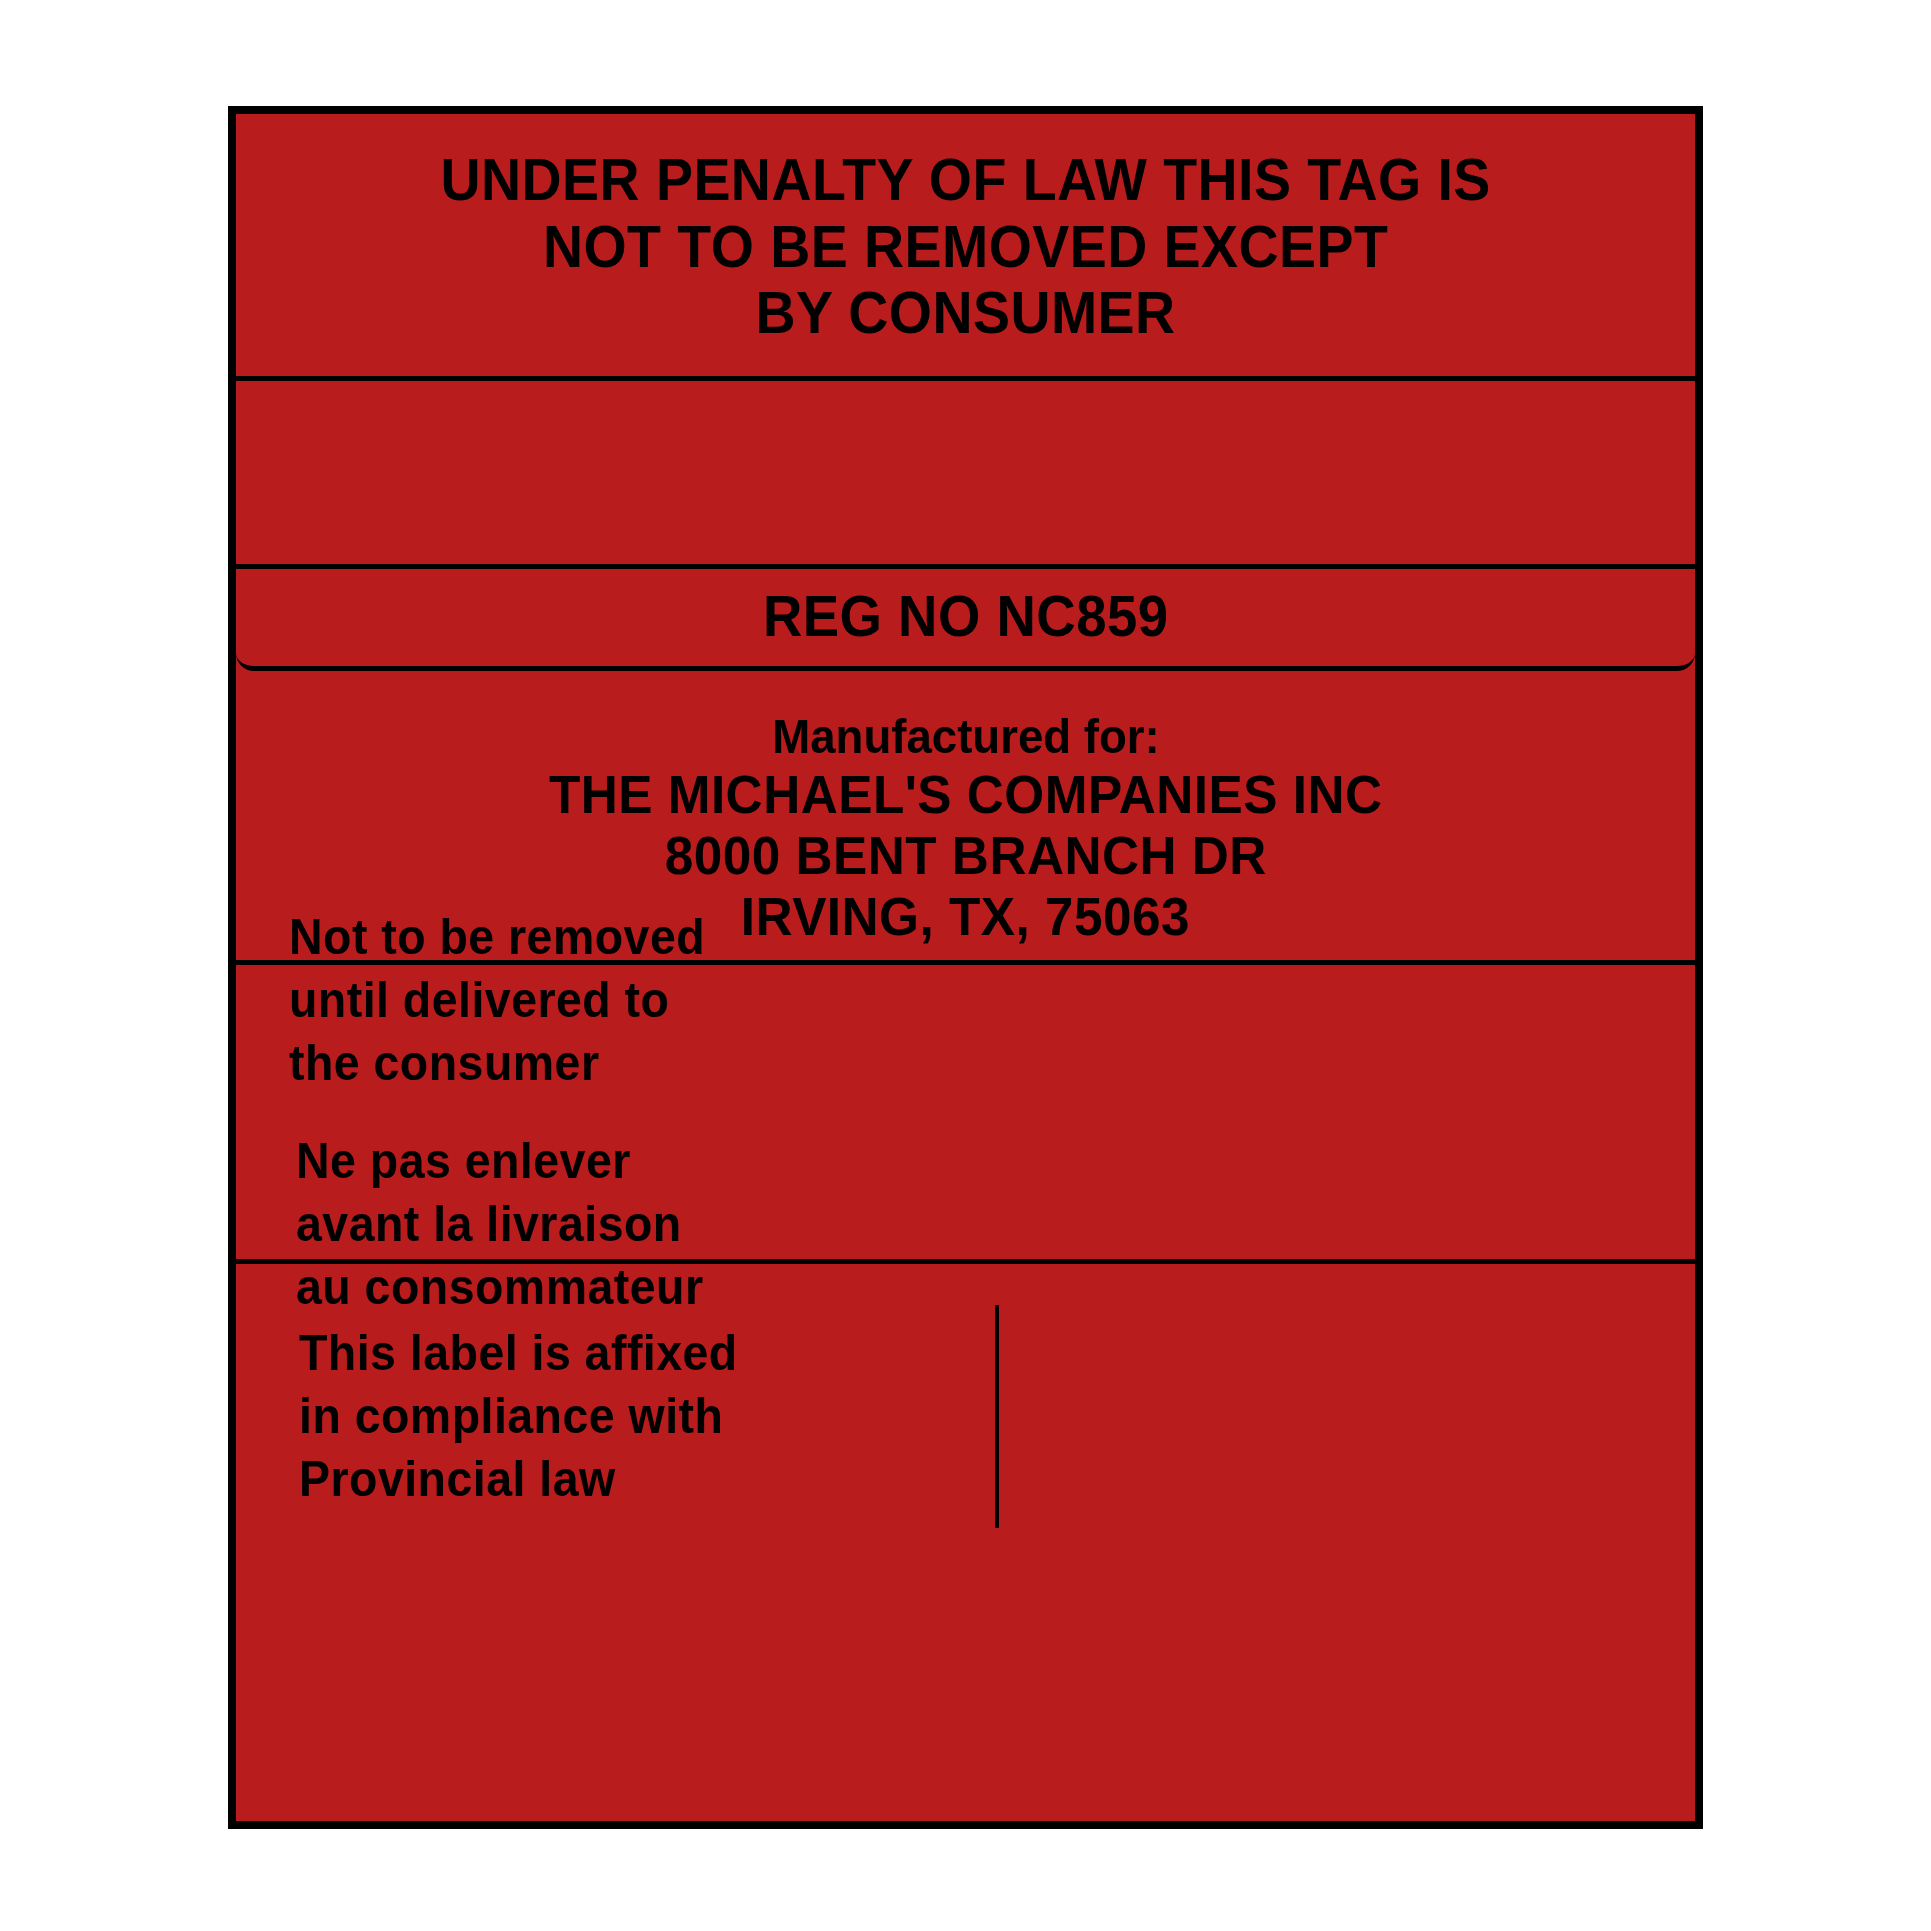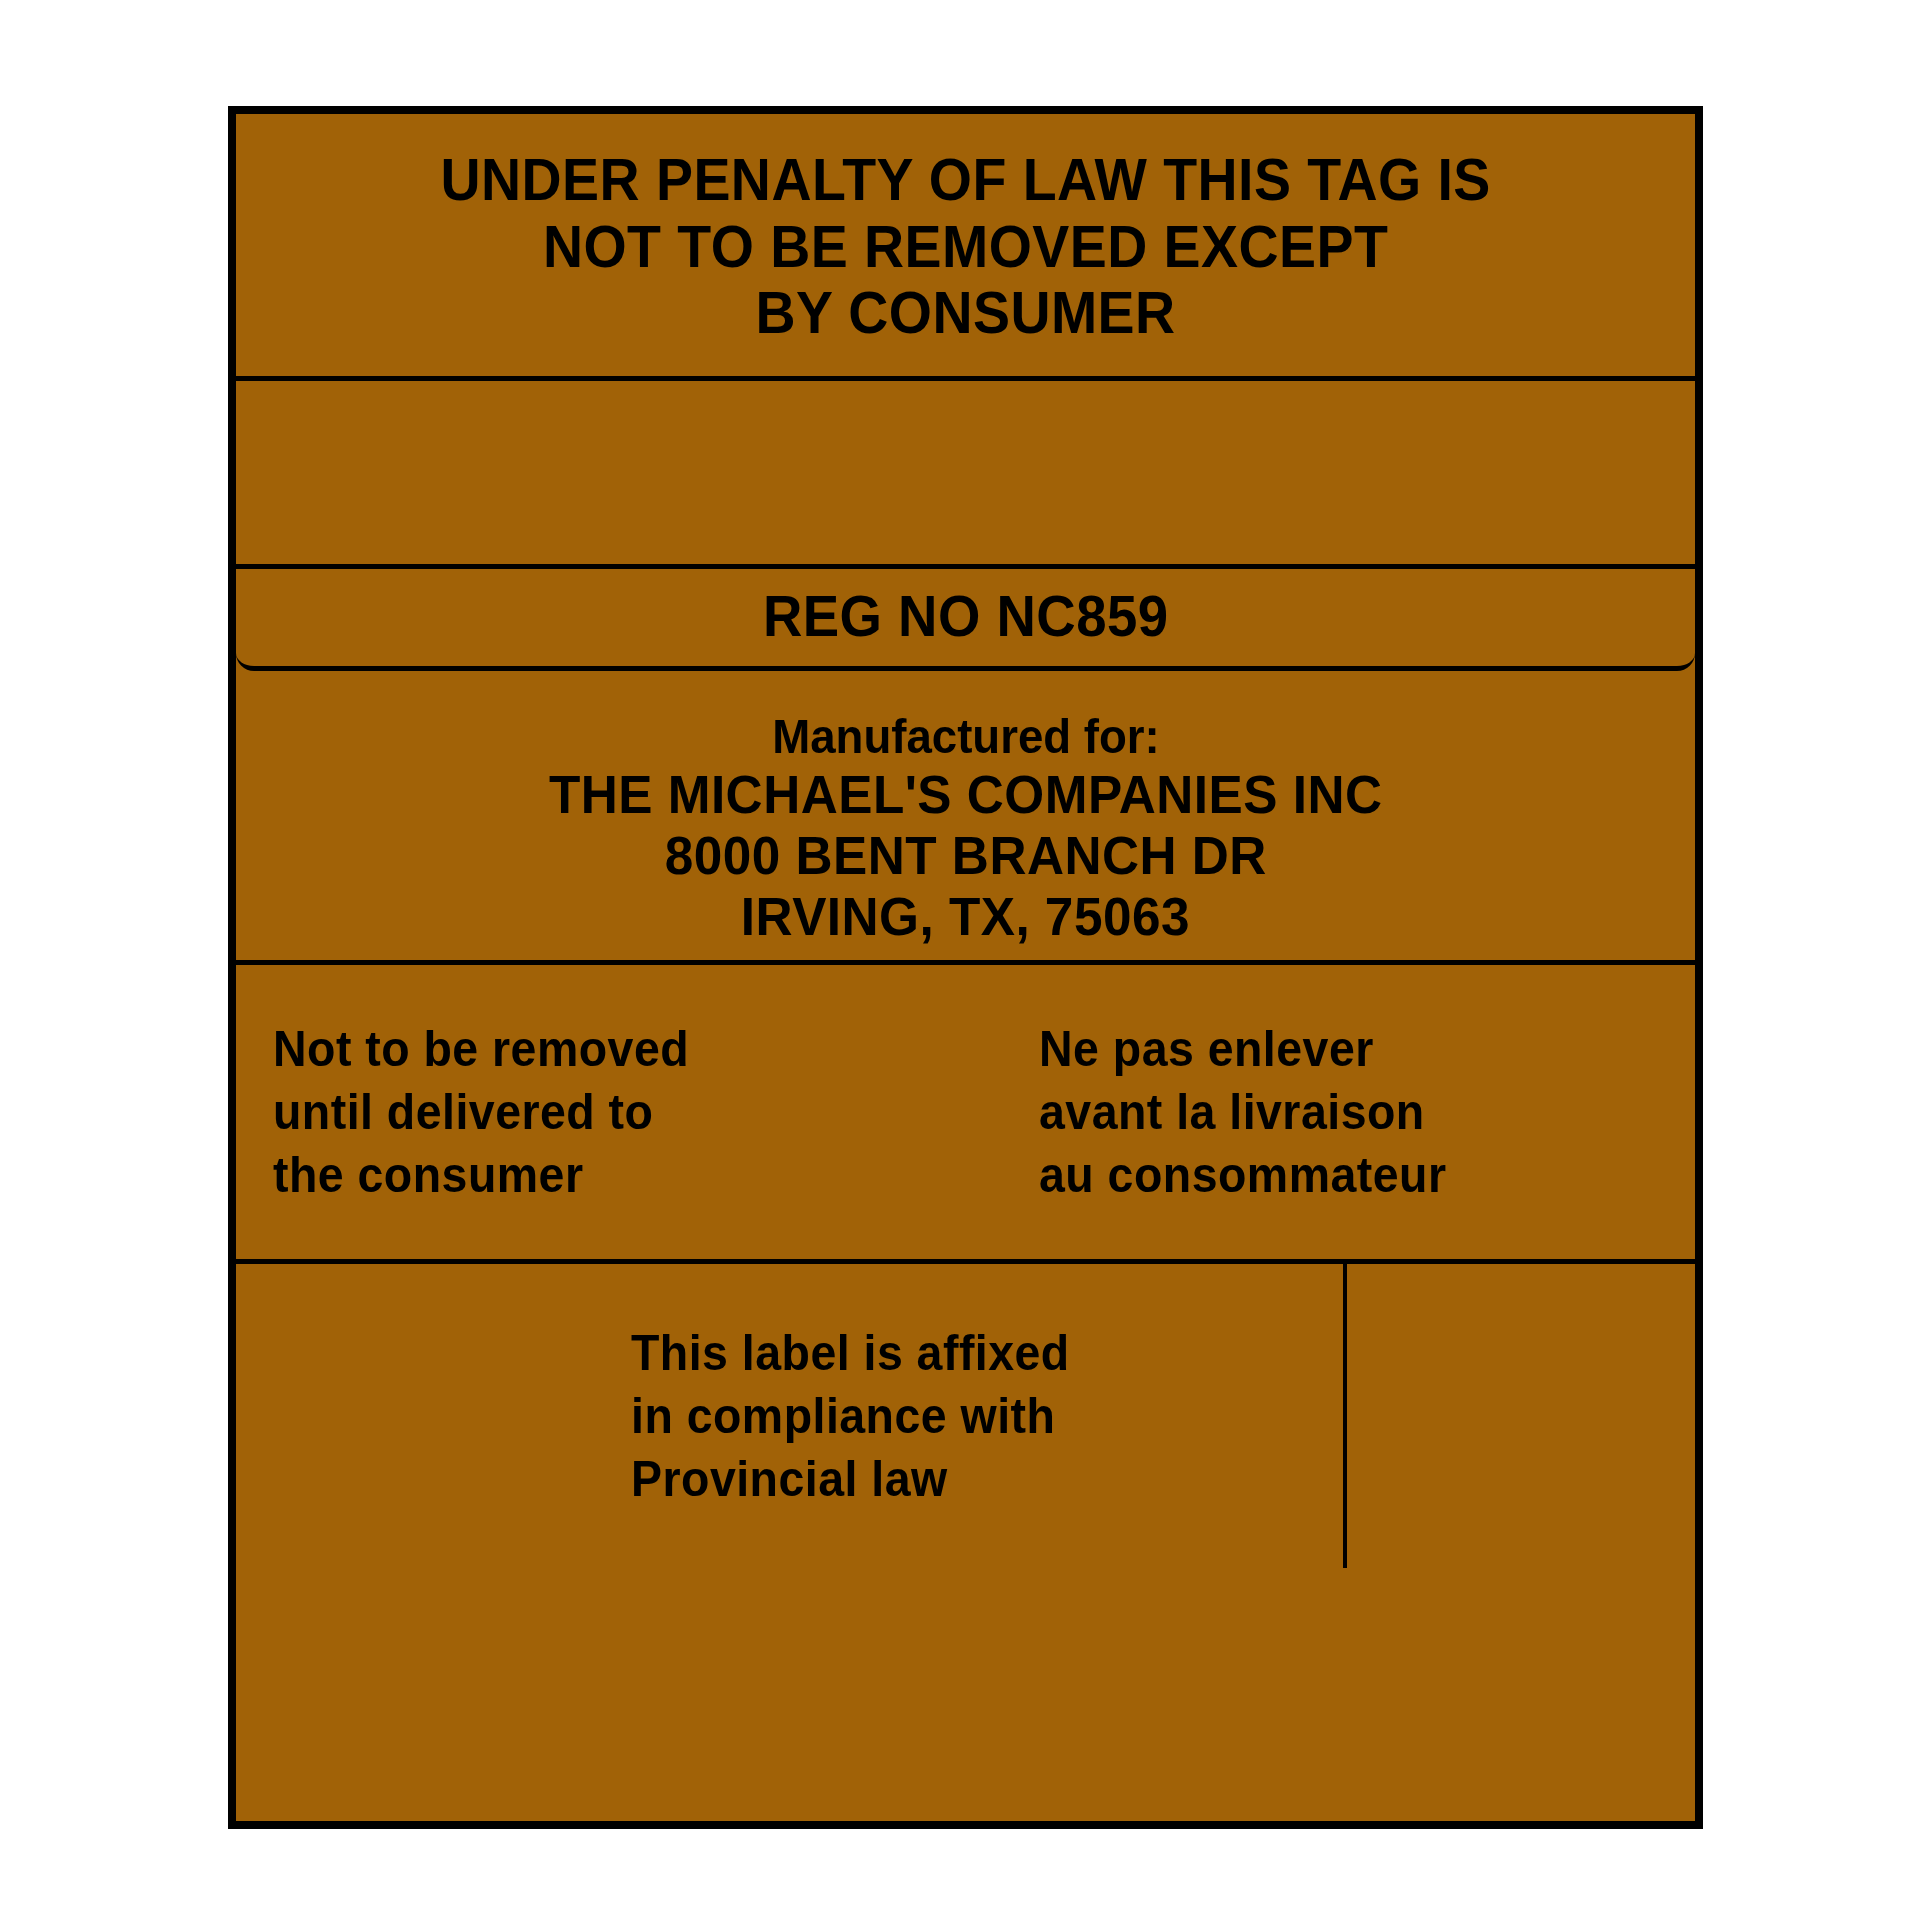--- a/index.html
+++ b/index.html
@@ -16,21 +16,21 @@
   }
 
   .tag-wrapper {
     position: absolute;
     left: 228px;
     top: 106px;
     width: 1475px;
     height: 1723px;
     box-sizing: border-box;
     border: 8.7px solid #000000;
-    background: #a16207;
+    background: #b91c1c;
   }
 
   .row {
     box-sizing: border-box;
     border-bottom: 5.8px solid #000000;
     display: flex;
     flex-direction: column;
     justify-content: center;
     align-items: center;
     text-align: center;
@@ -82,23 +82,23 @@
   }
   .row-mfg .line {
     font-size: 54px;
     line-height: 1.13;
     transform: scaleX(0.95);
   }
 
   
   .row-split {
     display: flex;
-    flex-direction: row;
+    flex-direction: column;
     align-items: stretch;
-    padding: 0;
+    padding: 16px;
     box-sizing: border-box;
   }
   .cell {
     box-sizing: border-box;
     display: flex;
     flex-direction: column;
     justify-content: center;
     align-items: flex-start;
     text-align: left;
     padding: 17.4px 0 17.4px 37px;

